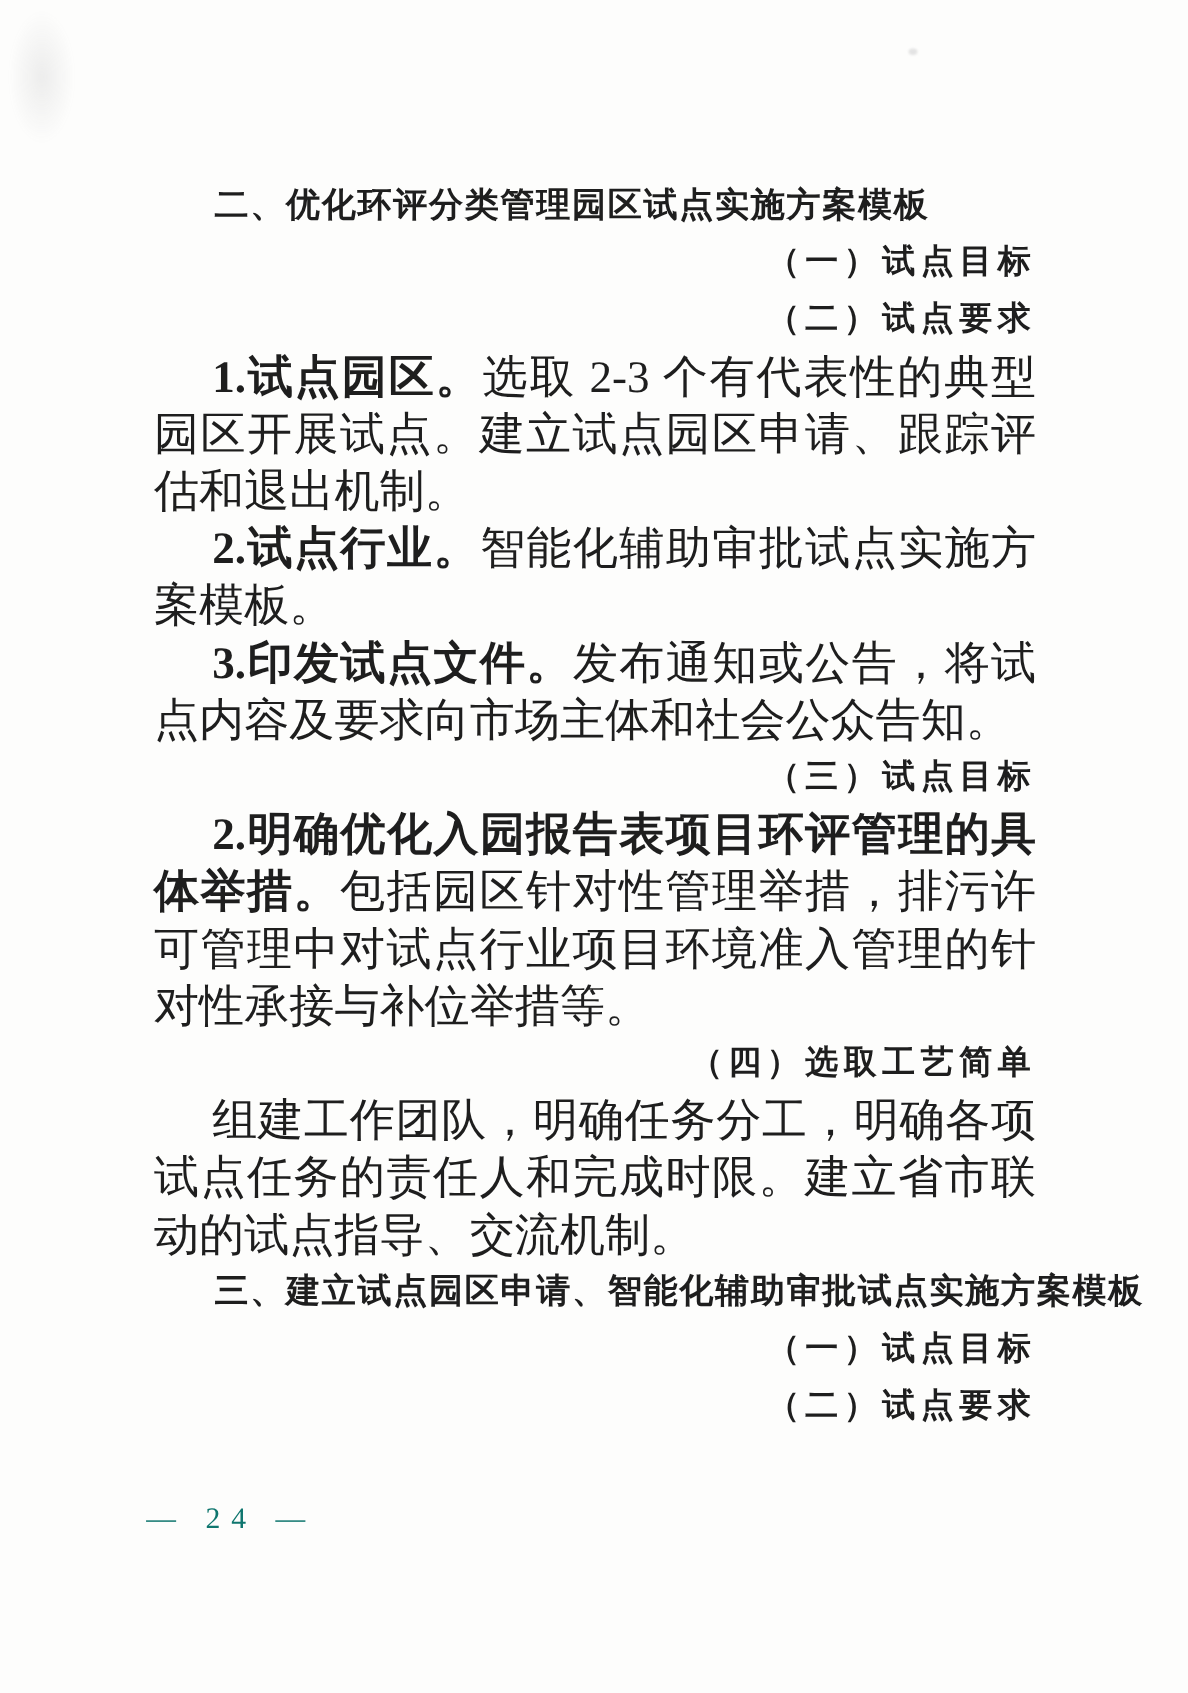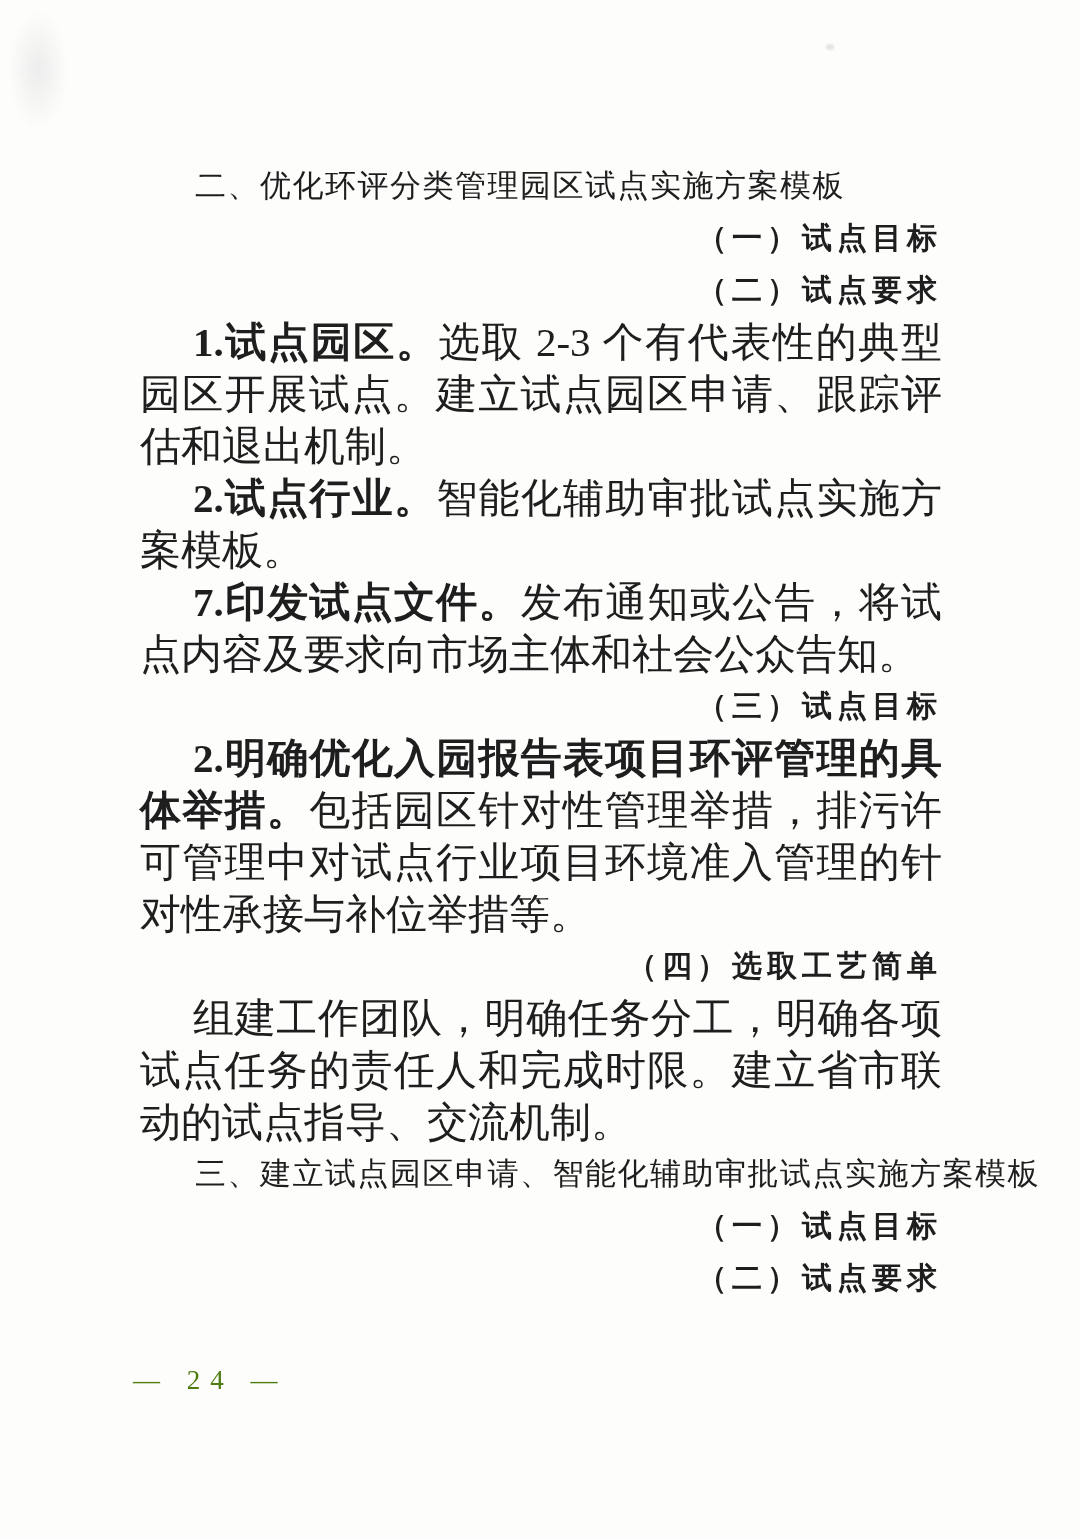--- a/index.html
+++ b/index.html
@@ -23,21 +23,21 @@
     width: 802px;
   }
   .blk {
     margin: 0;
     padding: 0;
     font-size: 41px;
     line-height: 52px;
   }
   .h1 {
     font-family: "Liberation Sans", "DejaVu Sans", sans-serif;
-    font-weight: 400;
+    font-weight: 700;
     font-size: 31px;
     text-indent: 55px;
     letter-spacing: 1.5px;
     white-space: nowrap;
   }
   .h2 {
     font-weight: 700;
     font-size: 30px;
     text-indent: 50px;
     letter-spacing: 5px;
@@ -50,21 +50,21 @@
   }
   .para b {
     font-weight: 700;
   }
   .footer {
     position: absolute;
     left: 133px;
     top: 1365px;
     font-size: 27px;
     line-height: 30px;
-    color: #4d7c0f;
+    color: #0f766e;
     letter-spacing: 10px;
     white-space: nowrap;
   }
   .smudge {
     position: absolute;
     left: 8px;
     top: 10px;
     width: 60px;
     height: 120px;
     background: radial-gradient(closest-side, rgba(120,120,125,0.12), rgba(255,255,255,0));
@@ -96,21 +96,21 @@
     <p class="blk h1">二、优化环评分类管理园区试点实施方案模板</p>
 
     <p class="blk h2">（一）试点目标</p>
 
     <p class="blk h2">（二）试点要求</p>
 
     <p class="blk para"><b>1.试点园区。</b><span>选取 2-3 个有代表性的典型园区开展试点。建立试点园区申请、跟踪评估和退出机制。</span></p>
 
     <p class="blk para"><b>2.试点行业。</b><span>智能化辅助审批试点实施方案模板。</span></p>
 
-    <p class="blk para"><b>7.印发试点文件。</b><span>发布通知或公告，将试点内容及要求向市场主体和社会公众告知。</span></p>
+    <p class="blk para"><b>3.印发试点文件。</b><span>发布通知或公告，将试点内容及要求向市场主体和社会公众告知。</span></p>
 
     <p class="blk h2">（三）试点目标</p>
 
 
     <p class="blk para"><b>2.明确优化入园报告表项目环评管理的具体举措。</b><span>包括园区针对性管理举措，排污许可管理中对试点行业项目环境准入管理的针对性承接与补位举措等。</span></p>
 
     <p class="blk h2">（四）选取工艺简单</p>
 
     <p class="blk para"><span>组建工作团队，明确任务分工，明确各项试点任务的责任人和完成时限。建立省市联动的试点指导、交流机制。</span></p>
 

